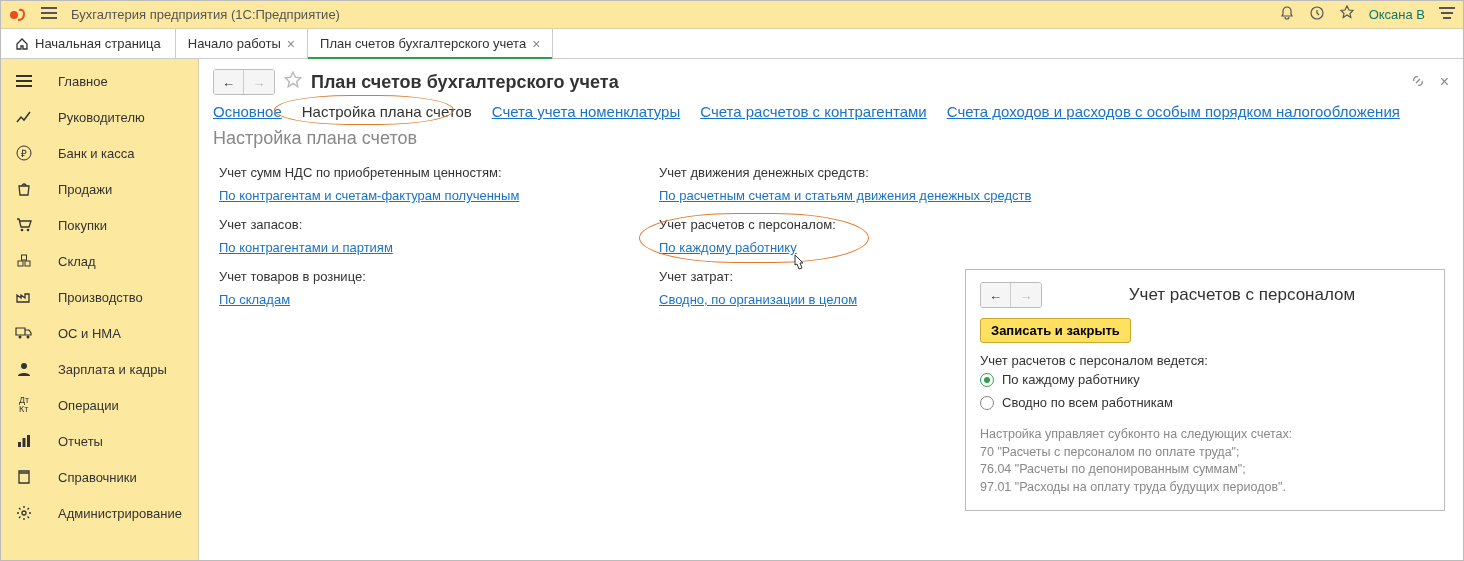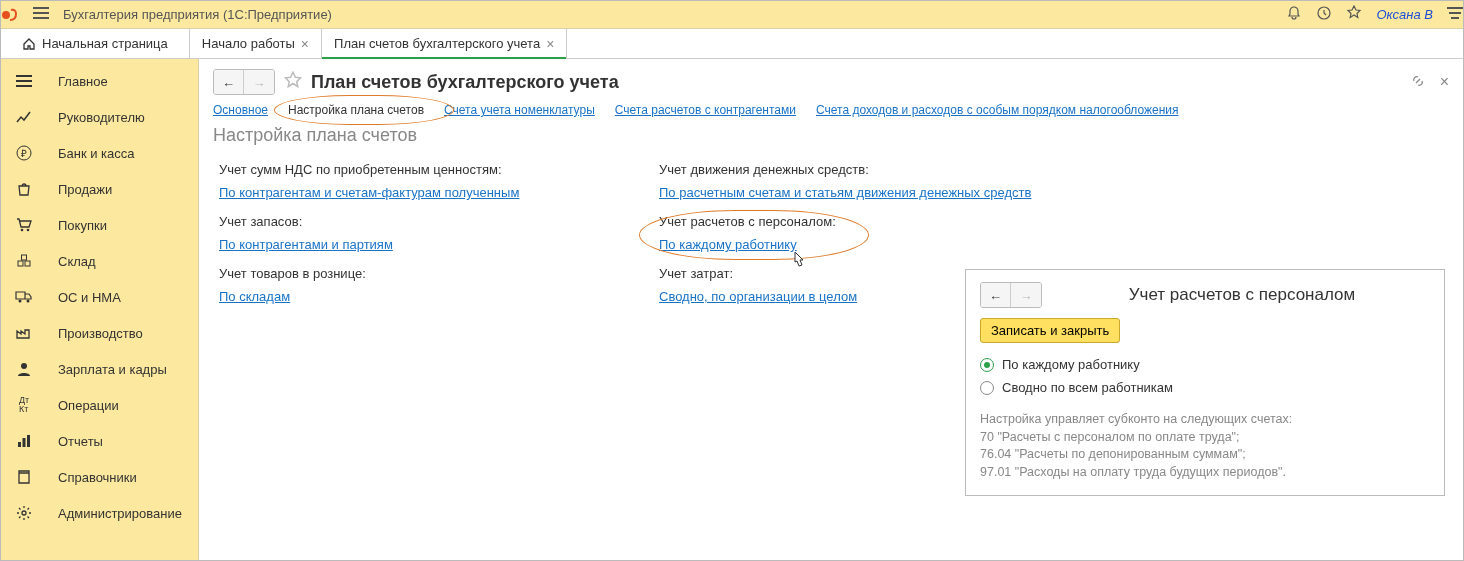--- a/index.html
+++ b/index.html
@@ -1,56 +1,56 @@
 <!DOCTYPE html>
 <html><head>
 <meta charset="utf-8">
 <style>
   * { box-sizing: border-box; margin: 0; padding: 0; font-family: Arial, sans-serif; }
   body { font-size: 13px; color: #333; background: #fff; overflow: hidden; }
   .app { width: 1464px; height: 561px; border: 1px solid #bbb; display: flex; flex-direction: column; }
-  .titlebar { background: #fce99f; height: 28px; display: flex; align-items: center; padding: 0 0; border-bottom: 1px solid #d7d0a8; }
+  .titlebar { background: #fce99f; height: 28px; display: flex; align-items: center; padding: 0 8px; border-bottom: 1px solid #d7d0a8; }
   .tb-logo { color:#e84f1f; font-weight:bold; font-size:14px; margin-right:10px; display:flex; align-items:center; }
   .tb-logo svg { margin-right:4px; }
   .tb-menu-icon { margin-right:14px; color:#555; cursor:pointer; }
   .tb-title { color:#555; font-size:13px; }
-  .tb-right { margin-left:auto; display:flex; align-items:center; gap:14px; color:#1d4ed8;font-style:italic; }
+  .tb-right { margin-left:auto; display:flex; align-items:center; gap:14px; color:#0f766e; }
   .tb-right span, .tb-right svg { cursor:pointer; }
   .tabbar { height: 30px; display:flex; align-items:stretch; border-bottom:1px solid #ccc; background:#fff; font-size:13px; }
-  .home-tab { display:flex; align-items:center; padding:0 21px; border-right:1px solid #ccc; cursor:pointer; gap:6px;}
+  .home-tab { display:flex; align-items:center; padding:0 14px; border-right:1px solid #ccc; cursor:pointer; gap:6px;}
   .tab { display:flex; align-items:center; padding:9px 12px; border-right:1px solid #ccc; gap:6px; cursor:pointer; position:relative; }
   .tab.active::after { content:""; position:absolute; left:0; right:0; bottom:-1px; height:2px; background:#2e9e48; }
   .tab-close { color:#888; font-size:14px; }
   .body { flex:1; display:flex; min-height:0; }
   .sidebar { width:198px; background:#fce99f; border-right:1px solid #d7d0a8; padding-top:4px; overflow:auto; }
   .side-item { display:flex; align-items:center; height:36px; padding:0 14px; gap:25px; color:#333; cursor:pointer; }
   .side-item .icon { width:18px; height:18px; color:#333; display:inline-flex; align-items:center; justify-content:center; }
   .content { flex:1; display:flex; flex-direction:column; min-width:0; background:#fff; position:relative; }
   .content-header { padding:10px 14px 4px 14px; display:flex; align-items:center; gap:8px; }
   .navbtns { display:flex; border:1px solid #bbb; border-radius:3px; overflow:hidden; }
   .navbtn { width:30px; height:24px; display:flex; align-items:center; justify-content:center; background:#f5f5f5; border-right:1px solid #ccc; cursor:pointer; color:#333; }
   .navbtn:last-child { border-right:none; color:#bbb; }
   .star { color:#bbb; }
   .page-title { font-size:18px; font-weight:bold; color:#333; }
   .top-actions { margin-left:auto; display:flex; gap:14px; color:#888; }
   .top-actions span { cursor:pointer; }
-  .subnav { padding:4px 14px 8px 14px; display:flex; gap:20px; align-items:center; font-size:12px; }
+  .subnav { padding:4px 14px 8px 14px; display:flex; gap:20px; align-items:center; font-size:15px; }
   .subnav a { color:#1a73c7; text-decoration:underline; cursor:pointer; }
   .subnav a.active-sub { color:#333; text-decoration:none; }
   .oval-highlight { position:absolute; border:1.5px solid #e07a2a; border-radius:50%/60%; pointer-events:none; }
   .section-title { font-size:18px; color:#888; padding:0 14px 8px 14px; }
   .cols { display:flex; padding:0 20px; gap:40px; }
   .col { width:400px; display:flex; flex-direction:column; gap:6px; }
   .label { color:#333; margin-top:8px; }
   .linkv { color:#1a73c7; text-decoration:underline; cursor:pointer; display:inline-block; margin-top:2px; }
   .cursor-img { position:absolute; pointer-events:none; }
   .panel { position:absolute; right:18px; top:210px; width:480px; border:1px solid #bbb; background:#fff; padding:12px 14px 14px 14px; }
   .panel-header { display:flex; align-items:center; gap:8px; margin-bottom:10px; }
   .panel-title { font-size:17px; font-weight:normal; margin-left:auto; margin-right:auto; }
-  .btn-yellow { background:#ffe060; border:1px solid #caa92e; padding:4px 10px; font-size:13px; font-weight:normal; border-radius:3px; cursor:pointer; }
+  .btn-yellow { background:#ffe060; border:1px solid #caa92e; padding:4px 10px; font-size:13px; font-weight:bold; border-radius:3px; cursor:pointer; }
   .radio-group { margin-top:10px; }
   .radio-row { display:flex; align-items:center; gap:8px; padding:4px 0; cursor:pointer; }
   .radio-outer { width:14px; height:14px; border-radius:50%; border:1px solid #888; display:inline-flex; align-items:center; justify-content:center; }
   .radio-outer.sel { border-color:#2e9e48; }
   .radio-inner { width:6px; height:6px; border-radius:50%; background:#2e9e48; }
   .hint { color:#888; font-size:12.5px; margin-top:12px; line-height:1.4; }
   .panel .navbtns { margin-right:4px; }
   .group-label { color:#333; margin-top:4px; }
 </style>
 </head>
@@ -157,35 +157,35 @@
             <svg width="14" height="14" viewBox="0 0 14 14">
               <rect x="1" y="7" width="5" height="5" stroke="#333" fill="none"></rect>
               <rect x="8" y="7" width="5" height="5" stroke="#333" fill="none"></rect>
               <rect x="4.5" y="1" width="5" height="5" stroke="#333" fill="none"></rect>
             </svg>
           </span>
           <span>Склад</span>
         </div>
       <div class="side-item">
           <span class="icon">
+            <svg width="16" height="14" viewBox="0 0 16 14">
+              <path d="M1 12V5l4 3V5l4 3V4h4v8z" stroke="#333" fill="none" stroke-width="1.3"></path>
+            </svg>
+          </span>
+          <span>Производство</span>
+        </div>
+      <div class="side-item">
+          <span class="icon">
             <svg width="18" height="12" viewBox="0 0 18 12">
               <path d="M1 1h9v7H1zM10 3h4l2 3v2h-6z" stroke="#333" fill="none" stroke-width="1.2"></path>
               <circle cx="5" cy="10" r="1.5" fill="#333"></circle>
               <circle cx="13" cy="10" r="1.5" fill="#333"></circle>
             </svg>
           </span>
           <span>ОС и НМА</span>
-        </div>
-      <div class="side-item">
-          <span class="icon">
-            <svg width="16" height="14" viewBox="0 0 16 14">
-              <path d="M1 12V5l4 3V5l4 3V4h4v8z" stroke="#333" fill="none" stroke-width="1.3"></path>
-            </svg>
-          </span>
-          <span>Производство</span>
         </div>
       <div class="side-item">
           <span class="icon">
             <svg width="14" height="14" viewBox="0 0 14 14">
               <circle cx="7" cy="4" r="3" fill="#333"></circle>
               <path d="M1 14c0-4 12-4 12 0" fill="#333"></path>
             </svg>
           </span>
           <span>Зарплата и кадры</span>
         </div>
@@ -279,20 +279,21 @@
       <div class="panel">
         <div class="panel-header">
           <div class="navbtns">
             <div class="navbtn">←</div>
             <div class="navbtn">→</div>
           </div>
           <div class="panel-title">Учет расчетов с персоналом</div>
         </div>
         <button class="btn-yellow">Записать и закрыть</button>
         <div class="radio-group">
+          <div class="group-label">Учет расчетов с персоналом ведется:</div>
           <div class="radio-row">
             <span class="radio-outer sel">
                 <span class="radio-inner"></span>
               </span>
             <span>По каждому работнику</span>
           </div>
           <div class="radio-row">
             <span class="radio-outer"></span>
             <span>Сводно по всем работникам</span>
           </div>

